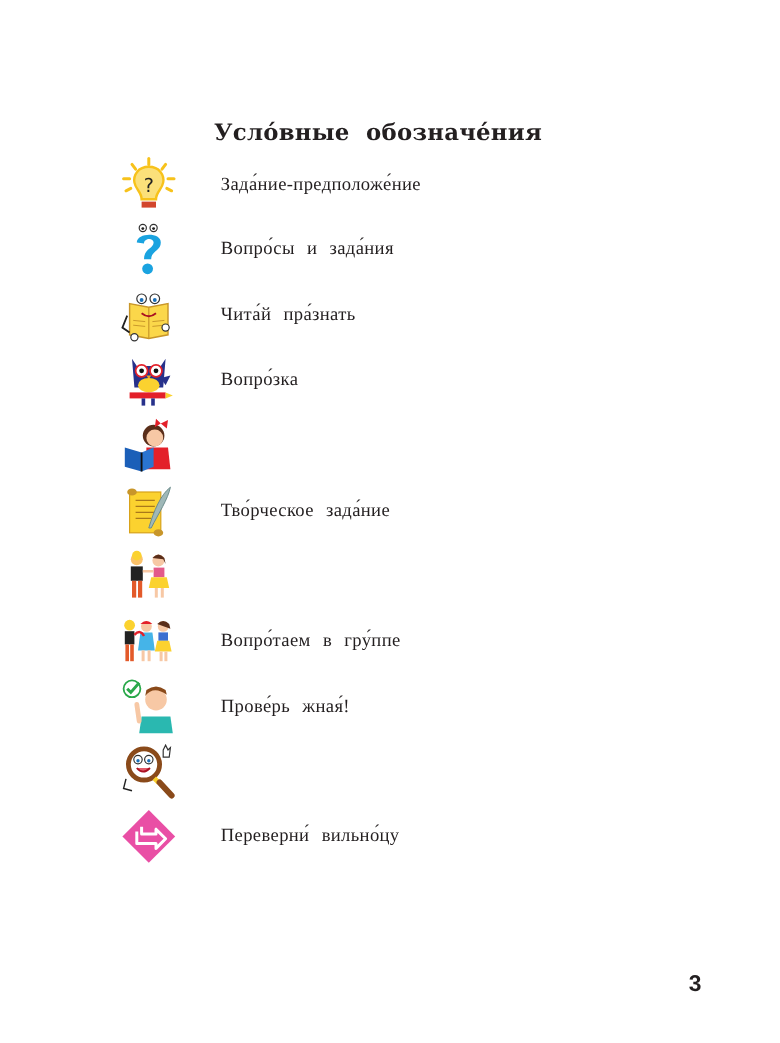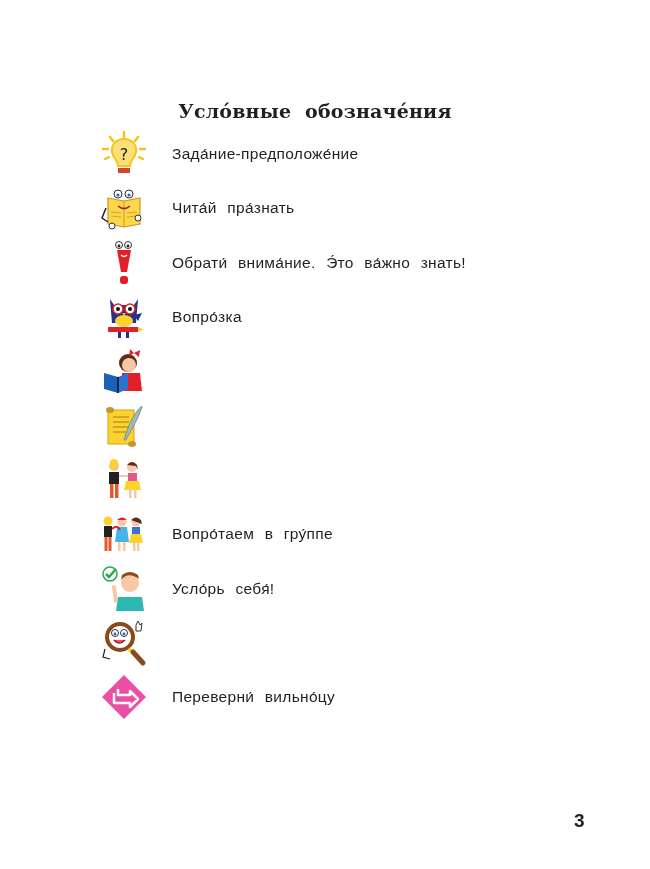--- a/index.html
+++ b/index.html
@@ -10,22 +10,22 @@
   .title {
     position: absolute; left: 0; width: 624px; top: 100px; text-align: center;
     font-family: "DejaVu Serif", serif; font-weight: bold; font-size: 19px;
     word-spacing: 7px; letter-spacing: 0.2px; padding-left: 6px; box-sizing: border-box;
   }
   .legend { position: absolute; left: 100px; top: 127px; width: 460px; }
   .row { position: relative; height: 54.3px; display: flex; align-items: center; }
   .icon { width: 48px; height: 48px; flex: 0 0 48px; display: flex; align-items: center; justify-content: center; }
   .icon svg { width: 48px; height: 48px; display: block; }
   .label {
-    margin-left: 24px; font-size: 15.5px; word-spacing: 6px; letter-spacing: 0.3px;
-    font-family: Liberation Sans, sans-serif;
+    margin-left: 36px; font-size: 15.5px; word-spacing: 6px; letter-spacing: 0.3px;
+    font-family: Liberation Serif, serif;
   }
   .pagenum {
     position: absolute; left: 574px; top: 810px; font-family: "Liberation Sans", sans-serif;
     font-weight: bold; font-size: 19px; color: #231f20;
   }
 </style>
 </head>
 <body>
 
 <div class="title">Усло́вные обозначе́ния</div>
@@ -45,20 +45,33 @@
             <line x1="43" y1="29" x2="39" y2="27"></line>
         </g>
         <path d="M24 9 C15 9 11 16 12 22 C13 28 18 30 18 36 L30 36 C30 30 35 28 36 22 C37 16 33 9 24 9 Z" fill="#fbe07a" stroke="#f7c21b" stroke-width="2"></path>
         <rect x="18" y="38" width="12" height="5" fill="#d2462c"></rect>
         <text x="24" y="30" font-size="16" text-anchor="middle" fill="#222" font-family="DejaVu Sans, sans-serif">?</text>
       </svg>
     </span>
     <span class="label">Зада́ние-предположе́ние</span>
   </div>
 
+  <div class="row">
+    <span class="icon">
+      <svg viewBox="0 0 48 48">
+        <circle cx="19" cy="6" r="3" fill="#fff" stroke="#333" stroke-width="1"></circle>
+          <circle cx="28" cy="6" r="3" fill="#fff" stroke="#333" stroke-width="1"></circle>
+        <circle cx="19" cy="6.5" r="1.2" fill="#222"></circle>
+          <circle cx="28" cy="6.5" r="1.2" fill="#222"></circle>
+        <path d="M14 18 C14 10 34 9 34 18 C34 25 26 25 26 32 L20 32 C20 23 28 23 28 18 C28 14 20 14 20 19 Z" fill="#1aa3e0"></path>
+        <circle cx="23" cy="40" r="4.5" fill="#1aa3e0"></circle>
+      </svg>
+    </span>
+    <span class="label">Вопро́сы и зада́ния</span>
+  </div>
 
   <div class="row">
     <span class="icon">
       <svg viewBox="0 0 48 48">
         <path d="M8 14 L24 17 L40 14 L40 40 L24 43 L8 40 Z" fill="#fbd74a" stroke="#c8962a" stroke-width="1.2"></path>
         <line x1="24" y1="17" x2="24" y2="43" stroke="#c8962a" stroke-width="1"></line>
         <circle cx="18" cy="10" r="4" fill="#fff" stroke="#333"></circle>
           <circle cx="29" cy="10" r="4" fill="#fff" stroke="#333"></circle>
         <circle cx="18" cy="11" r="1.6" fill="#1b6fb8"></circle>
           <circle cx="29" cy="11" r="1.6" fill="#1b6fb8"></circle>
@@ -70,34 +83,20 @@
             <line x1="27" y1="33" x2="37" y2="32"></line>
           </g>
         <path d="M6 24 L2 34 L8 38" stroke="#222" stroke-width="1.5" fill="none"></path>
         <circle cx="12" cy="42" r="3" fill="#fff" stroke="#333"></circle>
           <circle cx="38" cy="34" r="3" fill="#fff" stroke="#333"></circle>
       </svg>
     </span>
     <span class="label">Чита́й пра́знать</span>
   </div>
 
-  <div class="row">
-    <span class="icon">
-      <svg viewBox="0 0 48 48">
-        <circle cx="19" cy="6" r="3.5" fill="#fff" stroke="#333"></circle>
-          <circle cx="28" cy="6" r="3.5" fill="#fff" stroke="#333"></circle>
-        <circle cx="19" cy="7" r="1.4" fill="#222"></circle>
-          <circle cx="28" cy="7" r="1.4" fill="#222"></circle>
-        <path d="M17 11 L31 11 L27 33 L21 33 Z" fill="#e3202a"></path>
-        <path d="M21 16 Q24 19 27 16" stroke="#fff" stroke-width="1.2" fill="none"></path>
-        <rect x="20" y="37" width="8" height="8" rx="3" fill="#e3202a"></rect>
-      </svg>
-    </span>
-    <span class="label">Обрати́ внима́ние. Э́то ва́жно знать!</span>
-  </div>
 
   <div class="row">
     <span class="icon">
       <svg viewBox="0 0 48 48">
         <path d="M10 6 L14 12 L34 12 L38 6 L36 30 L12 30 Z" fill="#27318b"></path>
         <circle cx="18" cy="16" r="5" fill="#fff" stroke="#e3202a" stroke-width="1.5"></circle>
           <circle cx="30" cy="16" r="5" fill="#fff" stroke="#e3202a" stroke-width="1.5"></circle>
         <circle cx="18" cy="16" r="2" fill="#111"></circle>
           <circle cx="30" cy="16" r="2" fill="#111"></circle>
         <path d="M22 20 L24 23 L26 20 Z" fill="#f7a21b"></path>
@@ -134,20 +133,21 @@
         <ellipse cx="32" cy="42" rx="4" ry="3" fill="#c8962a"></ellipse>
         <g stroke="#a9781a" stroke-width="1">
             <line x1="13" y1="15" x2="29" y2="15"></line>
             <line x1="13" y1="20" x2="29" y2="20"></line>
             <line x1="13" y1="25" x2="29" y2="25"></line>
             <line x1="13" y1="30" x2="26" y2="30"></line>
           </g>
         <path d="M42 4 C34 10 28 24 24 38 L26 38 C32 26 40 14 42 4 Z" fill="#9fb8b8" stroke="#6a8a8a" stroke-width="0.8"></path>
       </svg>
     </span>
+    <span class="label">Тво́рческое зада́ние</span>
   </div>
 
   <div class="row">
     <span class="icon">
       <svg viewBox="0 0 48 48">
         <circle cx="14" cy="10" r="5" fill="#fbc26b"></circle>
           <circle cx="14" cy="7" r="4" fill="#fbd22f"></circle>
         <rect x="9" y="16" width="10" height="12" fill="#222"></rect>
         <rect x="10" y="28" width="3.5" height="14" fill="#e35a2a"></rect>
           <rect x="15" y="28" width="3.5" height="14" fill="#e35a2a"></rect>
@@ -190,21 +190,21 @@
     <span class="icon">
       <svg viewBox="0 0 48 48">
         <circle cx="10" cy="9" r="7" fill="#fff" stroke="#2aa84a" stroke-width="1.5"></circle>
         <path d="M6 9 L9 12 L16 4" stroke="#2aa84a" stroke-width="2.5" fill="none"></path>
         <circle cx="30" cy="18" r="9" fill="#f7c8a5"></circle>
         <path d="M21 15 Q28 6 39 14 L38 10 Q30 4 22 10 Z" fill="#8a4a1a"></path>
         <path d="M18 32 L42 32 L44 46 L16 46 Z" fill="#2ab8b0"></path>
         <path d="M16 36 L14 22" stroke="#f7c8a5" stroke-width="4" stroke-linecap="round"></path>
       </svg>
     </span>
-    <span class="label">Усло́рь себя́!</span>
+    <span class="label">Прове́рь жная́!</span>
   </div>
 
   <div class="row">
     <span class="icon">
       <svg viewBox="0 0 48 48">
         <circle cx="20" cy="18" r="13" fill="#fff" stroke="#8a4a1a" stroke-width="4"></circle>
         <circle cx="15" cy="14" r="3.5" fill="#fff" stroke="#333"></circle>
           <circle cx="24" cy="14" r="3.5" fill="#fff" stroke="#333"></circle>
         <circle cx="15" cy="15" r="1.4" fill="#1b6fb8"></circle>
           <circle cx="24" cy="15" r="1.4" fill="#1b6fb8"></circle>

